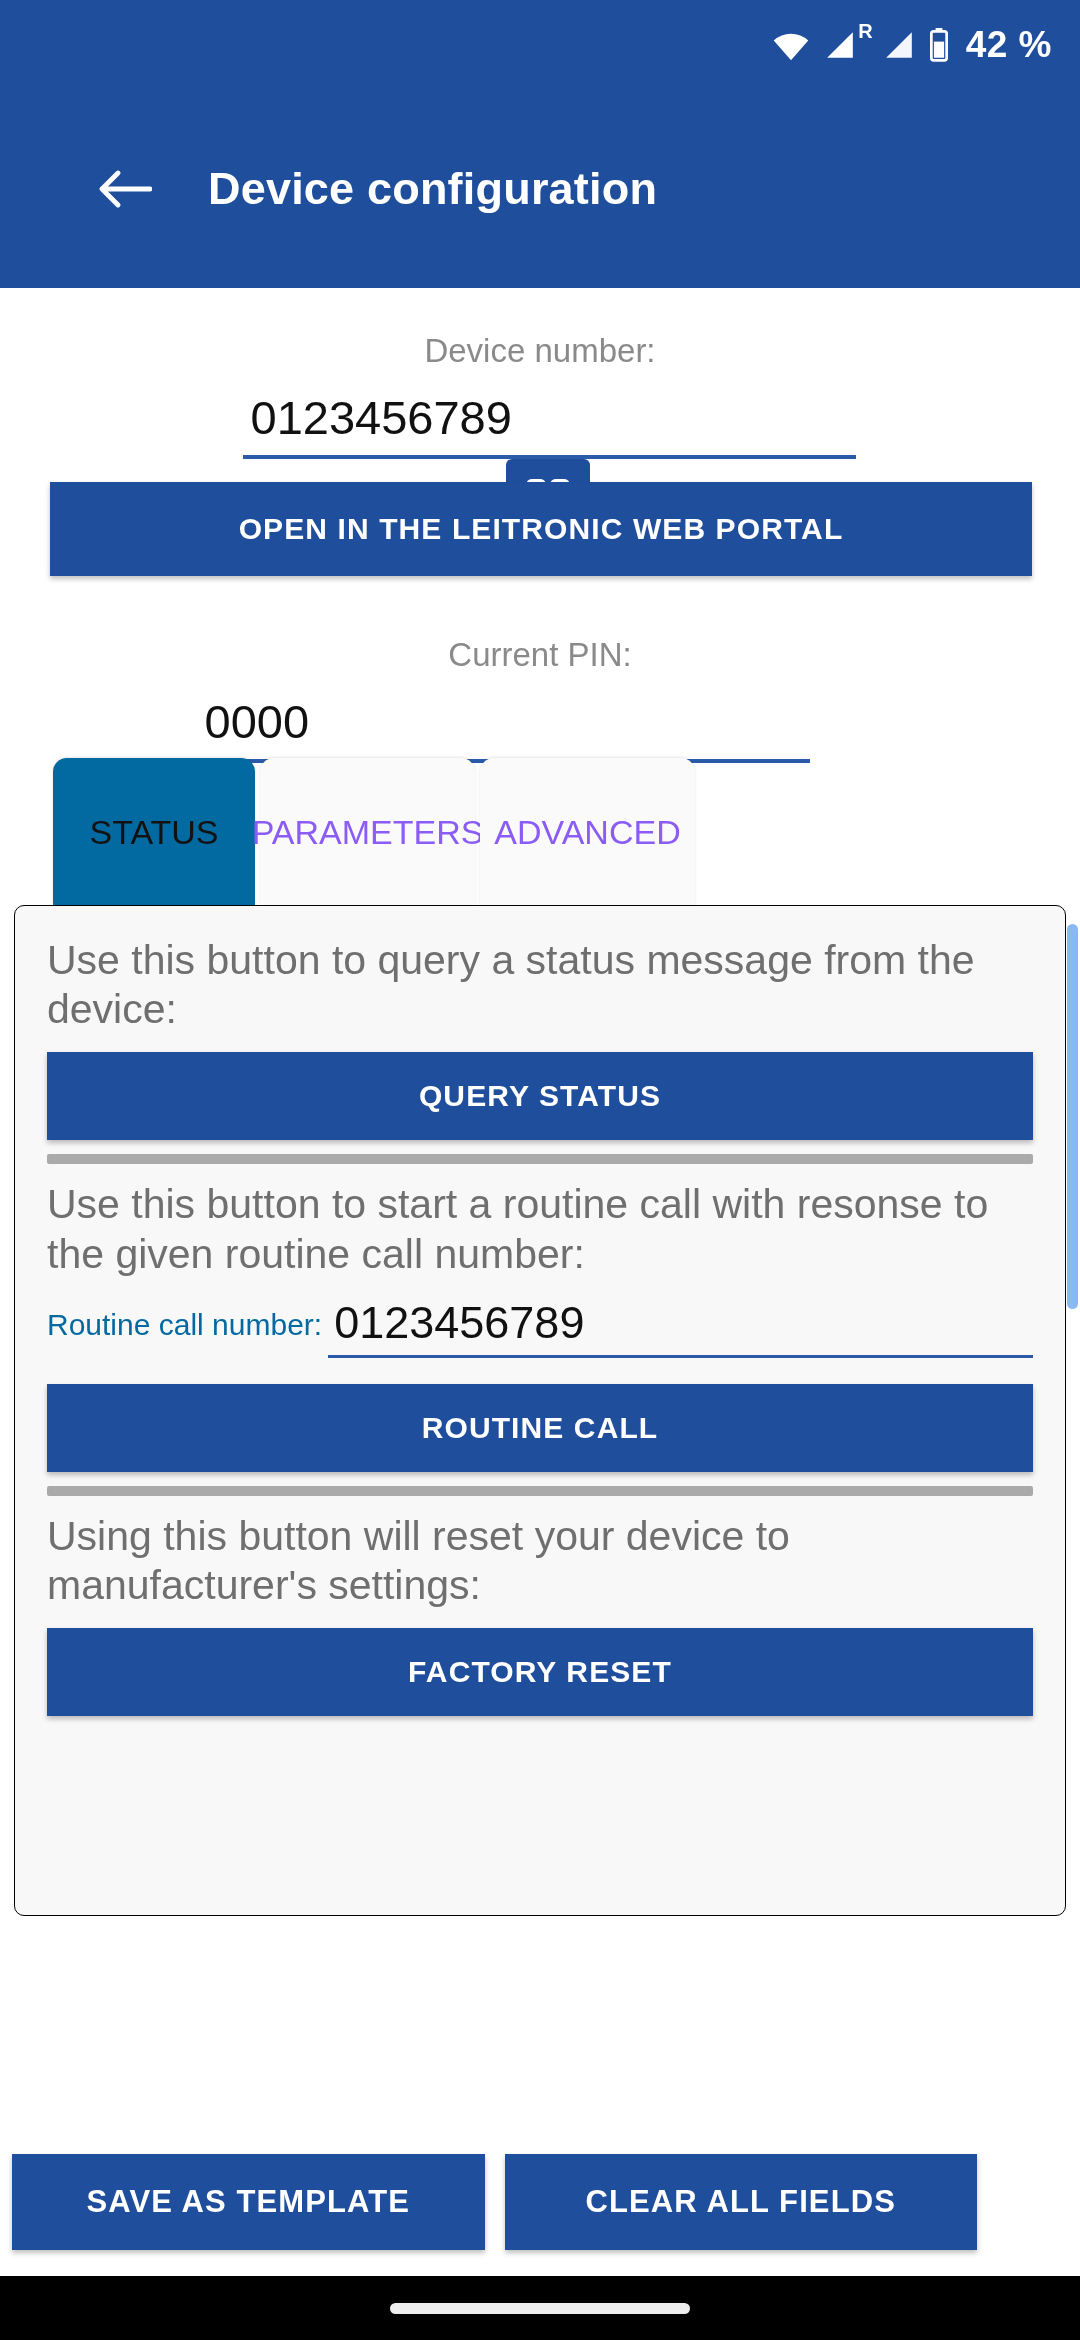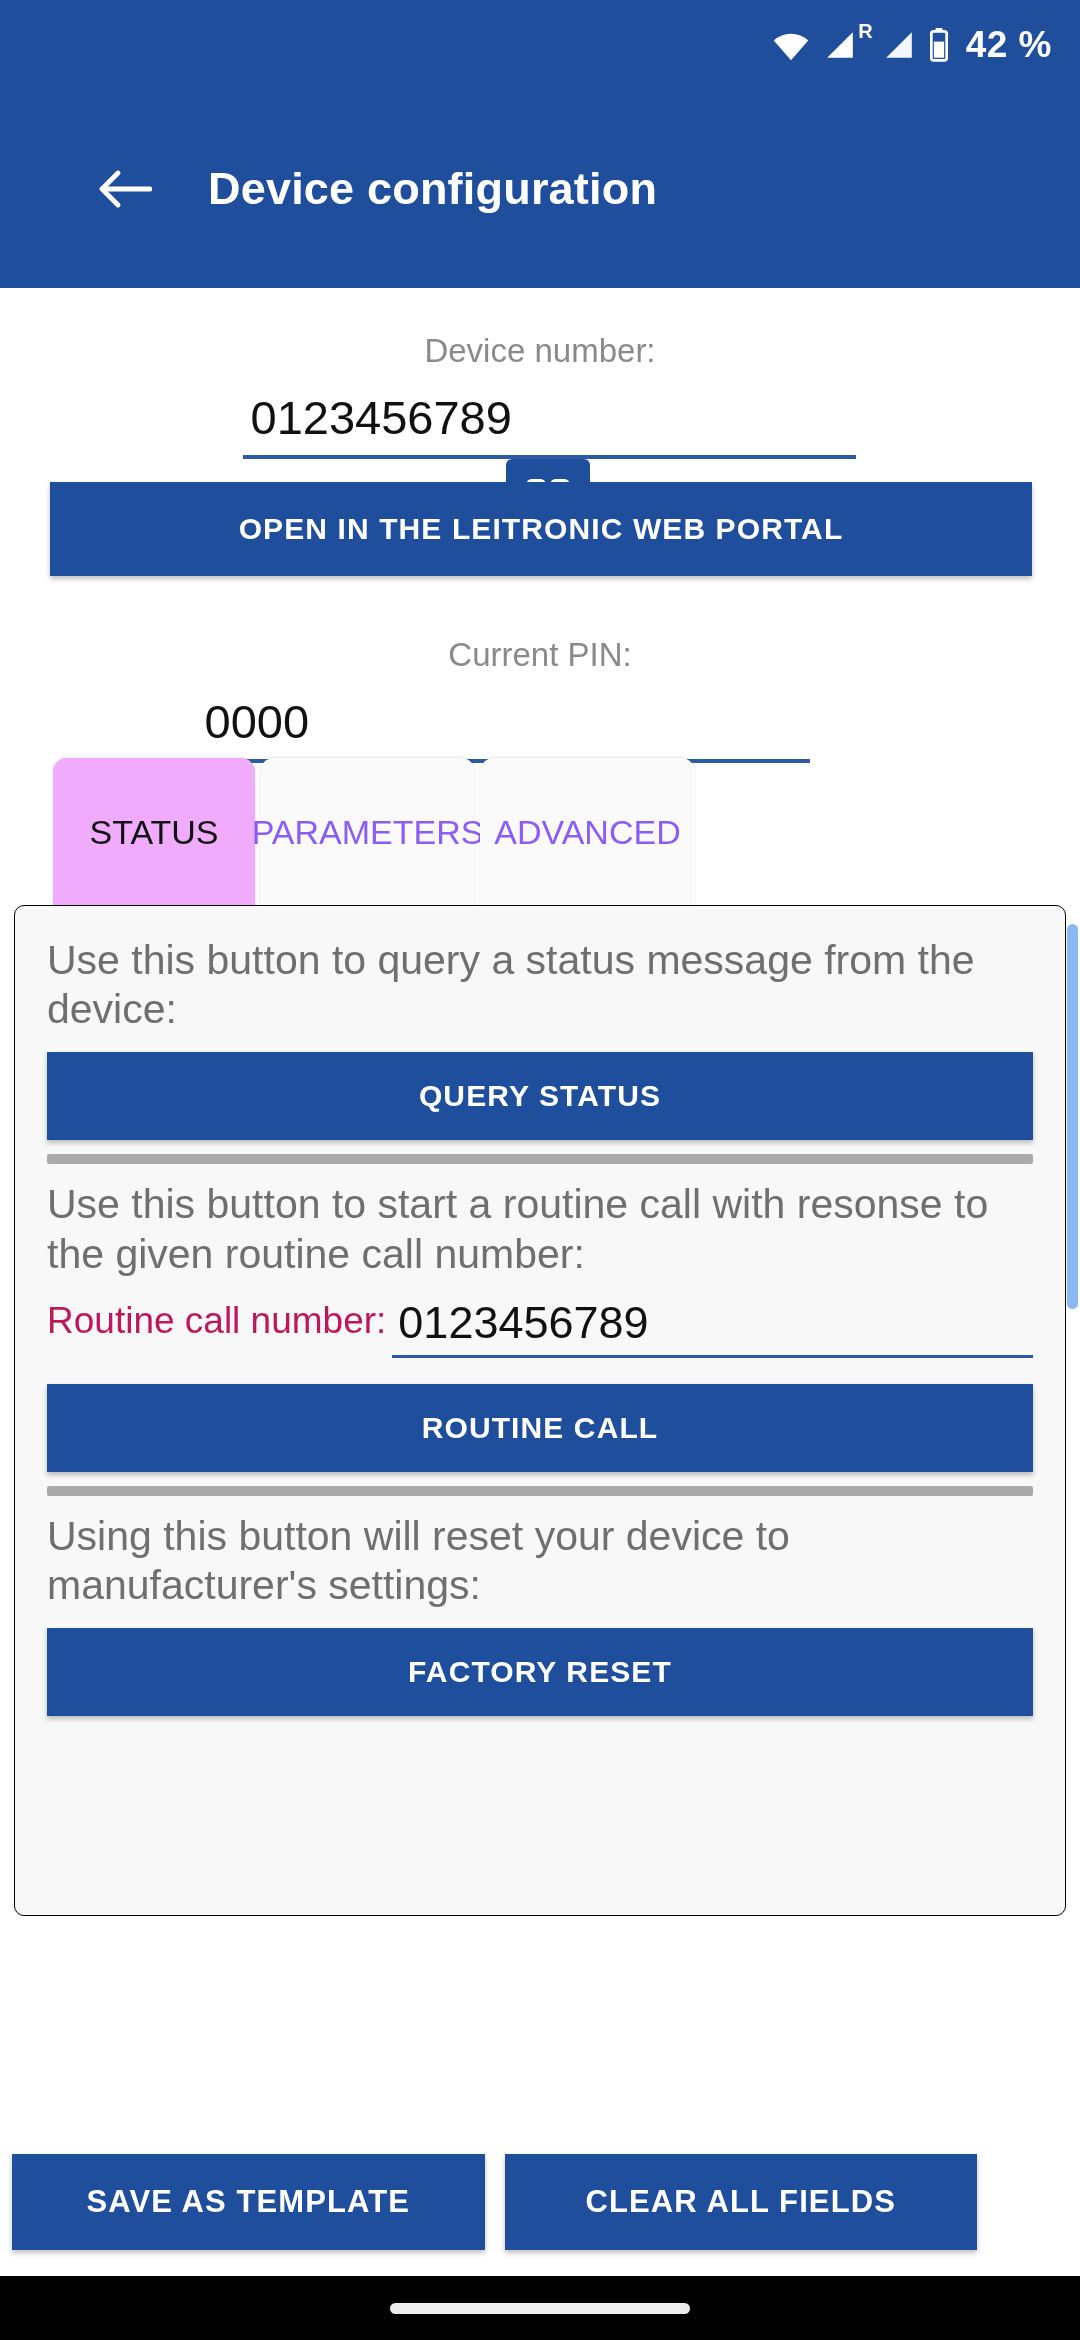--- a/index.html
+++ b/index.html
@@ -88,21 +88,21 @@
     position:absolute; left:53px; top:470px;
     display:flex; align-items:flex-end; gap:5px;
   }
   .tab {
     height:148px; padding:0 30px;
     display:flex; align-items:center; justify-content:center;
     border-radius:14px 14px 0 0; cursor:pointer;
     font-size:34px; white-space:nowrap;
     box-shadow:0 -1px 3px rgba(0,0,0,0.10);
   }
-  .tab.active { background:#f0abfc; color:#121212; }
+  .tab.active { background:#0369a1; color:#121212; }
   .tab.inactive { background:#fafafa; color:#8b5cf6; }
 
   
   .card {
     position:absolute; left:14px; top:617px; width:1052px; height:1011px;
     background:#f8f8f8; border:1px solid #000000; border-radius:10px;
     overflow:hidden;
   }
   .card-inner { padding:30px 32px 0 32px; }
 
@@ -114,21 +114,21 @@
     width:100%; height:88px; margin-bottom:14px;
   }
   .divider {
     height:10px; background:#aaaaaa; border-radius:2px;
     margin:14px 0 16px 0;
   }
   .inline-field {
     display:flex; align-items:flex-end; margin-bottom:26px;
   }
   .inline-label {
-    color:#be185d; font-size:37px; white-space:nowrap; padding-bottom:16px;
+    color:#0369a1; font-size:30px; white-space:nowrap; padding-bottom:16px;
   }
   .inline-input-wrap {
     flex:1; margin-left:6px; border-bottom:3px solid #2B5BA8; padding-bottom:4px;
   }
   .inline-input {
     width:100%; border:none; outline:none; background:transparent;
     font-family:"Liberation Sans", sans-serif;
     font-size:45px; color:#111111; padding:0 0 2px 6px;
   }
 

